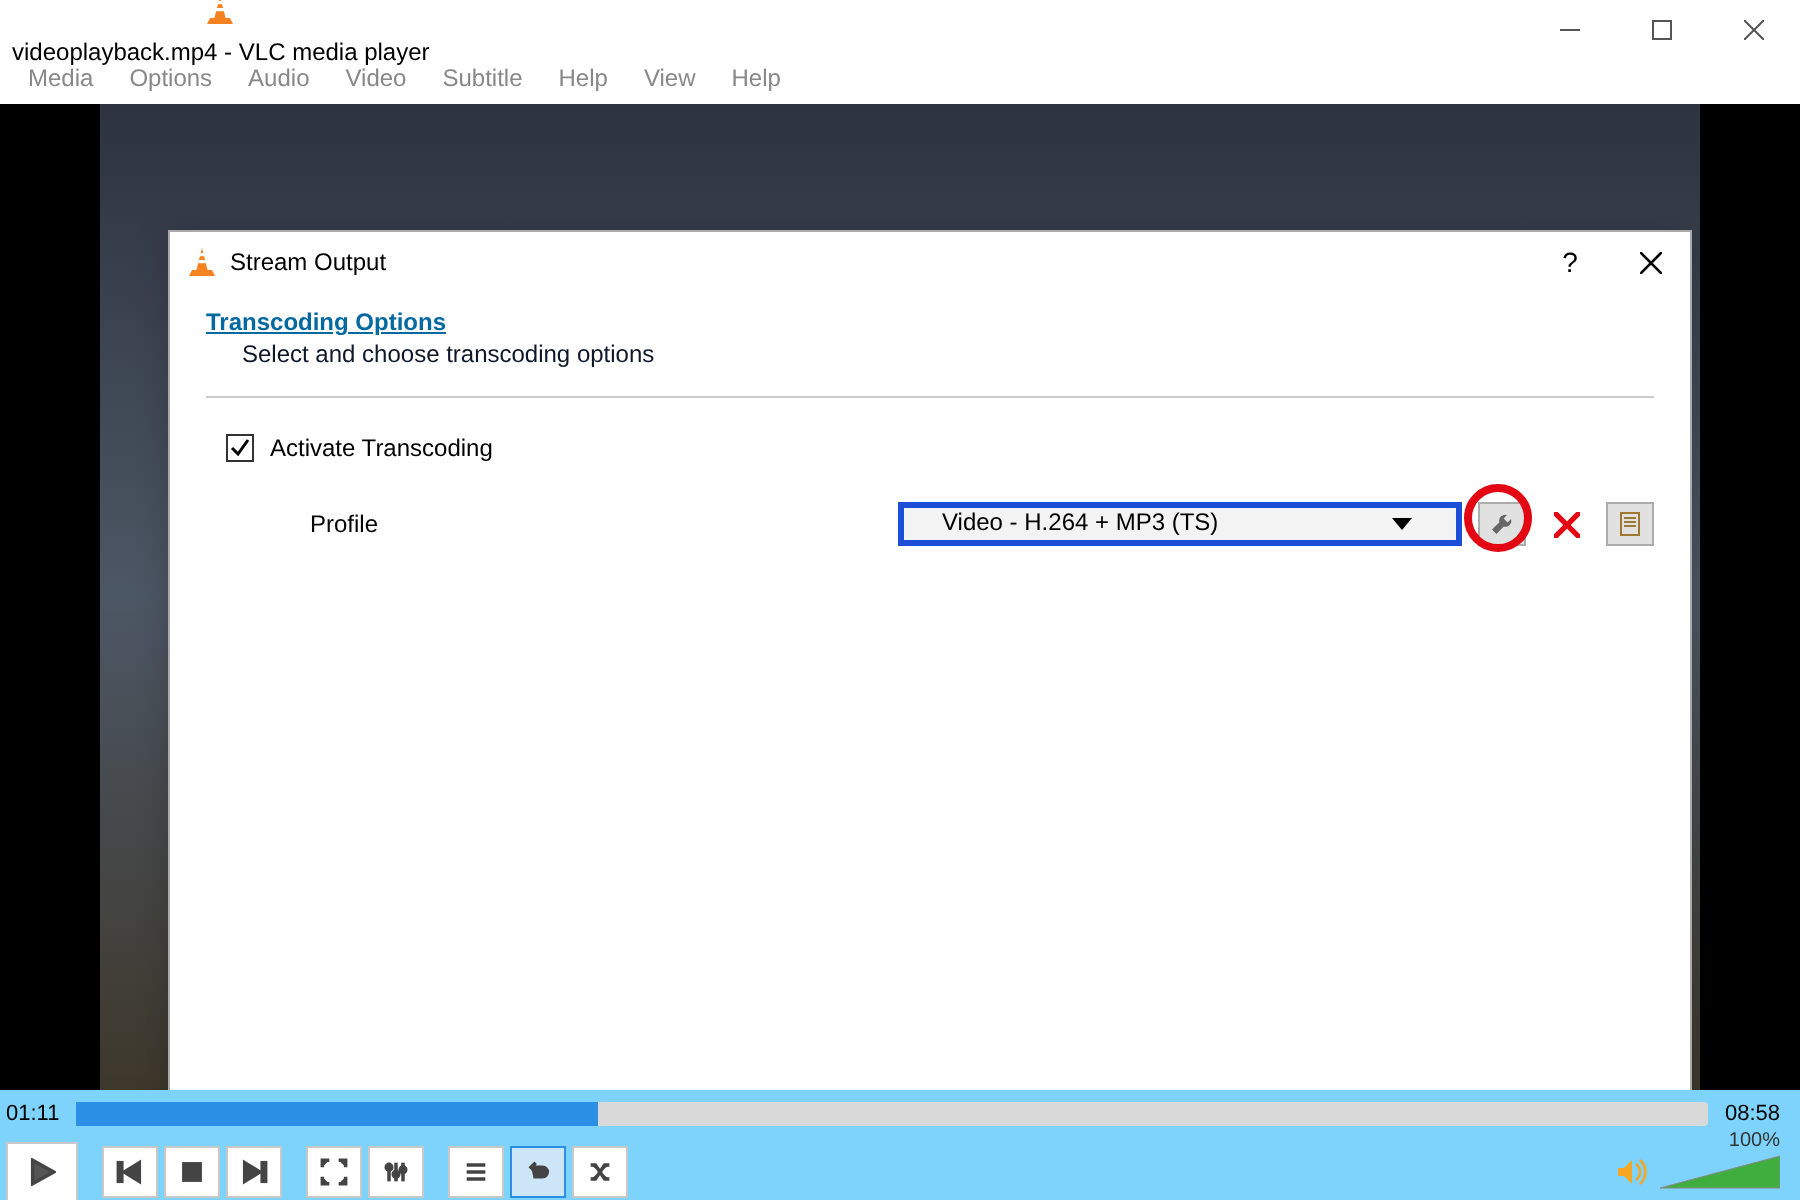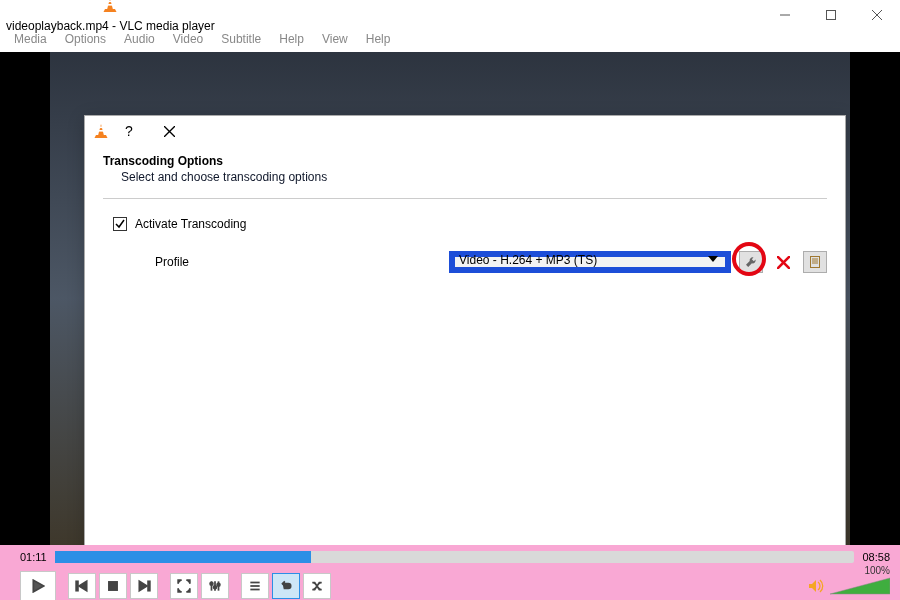--- a/index.html
+++ b/index.html
@@ -24,45 +24,45 @@
   .video-inner { left:50px; right:50px; }
 
   
   .dialog { position:absolute; left:84px; top:63px; width:762px; height:477px; background:#fff; border:1px solid #aaa; box-shadow:0 3px 16px rgba(0,0,0,.2); display:flex; flex-direction:column; }
   .dlg-titlebar { height:30px; display:flex; align-items:center; padding-left:8px; }
   .dlg-titlebar svg.cone { width:16px; height:16px; }
   .dlg-title { font-size:12px; color:#000; margin-left:6px; flex:1; }
   .dlg-ctl { width:40px; height:30px; display:flex; align-items:center; justify-content:center; }
 
   .dlg-body { padding:8px 18px 0 18px; flex:1; display:flex; flex-direction:column; }
-  .heading { font-size:12px; font-weight:bold; color:#000000; }
+  .heading { font-size:12px; font-weight:bold; color:#0369a1;text-decoration:underline; }
   .subheading { font-size:12px; color:#0f172a; padding-left:18px; margin-top:2px; }
   .hr { border:none; border-top:1px solid #ccc; margin:14px 0 18px 0; }
 
   .row-check { display:flex; align-items:flex-end; gap:8px; padding-left:10px; }
   .checkbox { width:14px; height:14px; border:1px solid #333; display:flex; align-items:center; justify-content:center; }
   .checkbox svg { width:10px; height:10px; }
   .lbl { font-size:12px; }
 
   .row-profile { display:flex; align-items:center; margin-top:20px; padding-left:28px; gap:8px; }
   .profile-label { font-size:12px; width:286px;margin-left:24px; }
-  .dropdown { flex:1; height:22px; border:6px solid #1d4ed8; background:#f3f3f3; display:flex; align-items:flex-end; padding:0 4px; font-size:12px; }
+  .dropdown { flex:1; height:22px; border:3px solid #1d4ed8; background:#f3f3f3; display:flex; align-items:flex-start; padding:0 19px; font-size:12px; }
   .dropdown-text { flex:1; }
   .dropdown-arrow { width:16px; height:16px; display:flex; align-items:center; justify-content:center; }
 
   .iconbtn { width:24px; height:22px; border:1px solid #adadad; background:#e1e1e1; display:flex; align-items:center; justify-content:center; position:relative; }
   .highlight-ring { position:absolute; width:34px; height:34px; border:4px solid #e30613; border-radius:50%; left:-8px; top:-10px; pointer-events:none; }
 
   .spacer { flex:1; }
   .dlg-footer { display:flex; justify-content:flex-end; gap:10px; padding:12px 6px 14px 0; }
   .btn { width:86px; height:23px; font-size:12px; border:1px solid #adadad; background:#e1e1e1; display:flex; align-items:center; justify-content:center; }
   .btn.primary { border:2px solid #0078d7; background:#e1e1e1; }
 
   
-  .player-footer { position:absolute; left:0; right:0; bottom:0; height:55px; background:#f9a8d4; padding:4px 10px 2px 20px;margin-top:34px; }
+  .player-footer { position:absolute; left:0; right:0; bottom:0; height:55px; background:#7dd3fc; padding:4px 10px 2px 3px;margin-top:34px; }
   .seek-row { display:flex; align-items:center; gap:8px; height:16px;}
   .time { font-size:11px; color:#000; }
   .seekbar { flex:1; height:12px; background:#d9d9d9; position:relative; border-radius:2px; }
   .seekbar-fill { position:absolute; left:0; top:0; bottom:0; width:32%; background:#2b8fe6; }
   .controls-row { display:flex; align-items:center; gap:4px; margin-top:6px;justify-content:space-between; }
   .ctl-btn { width:28px; height:26px; border:1px solid #c8c8c8; background:#fff; display:flex; align-items:center; justify-content:center; }
   .ctl-btn.play { width:36px; height:30px; }
   .ctl-btn.on { background:#cde6f7; border-color:#2b8fe6; }
   .ctl-btn svg { width:14px; height:14px; stroke:#444; stroke-width:1.5; fill:#444; }
   .group { display:flex; gap:3px; margin-left:8px; }
@@ -119,20 +119,21 @@
   <div class="video-inner"></div>
 
   <div class="dialog">
     <div class="dlg-titlebar">
       <svg class="cone" viewBox="0 0 16 16">
         <polygon points="8,1 10.8,12 5.2,12" fill="#f58220"></polygon>
         <rect x="5.6" y="3.5" width="4.8" height="1.6" fill="#fff"></rect>
         <rect x="5.0" y="7" width="6.0" height="1.6" fill="#fff"></rect>
         <polygon points="3,12 13,12 14.5,15 1.5,15" fill="#f58220"></polygon>
       </svg>
+      <span class="dlg-title">Stream Output</span>
       <div class="dlg-ctl">
         <span style="font-size:14px;color:#000;">?</span>
       </div>
       <div class="dlg-ctl">
         <svg width="11" height="11" viewBox="0 0 10 10">
             <line x1="0" y1="0" x2="10" y2="10" stroke="#000" stroke-width="1.2"></line>
             <line x1="10" y1="0" x2="0" y2="10" stroke="#000" stroke-width="1.2"></line>
           </svg>
       </div>
     </div>

